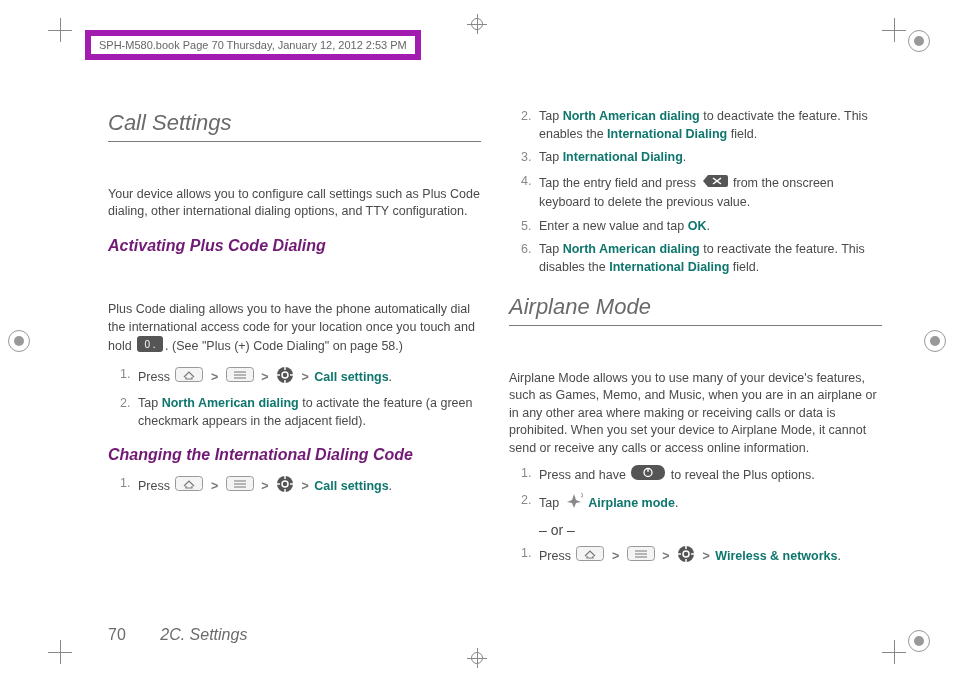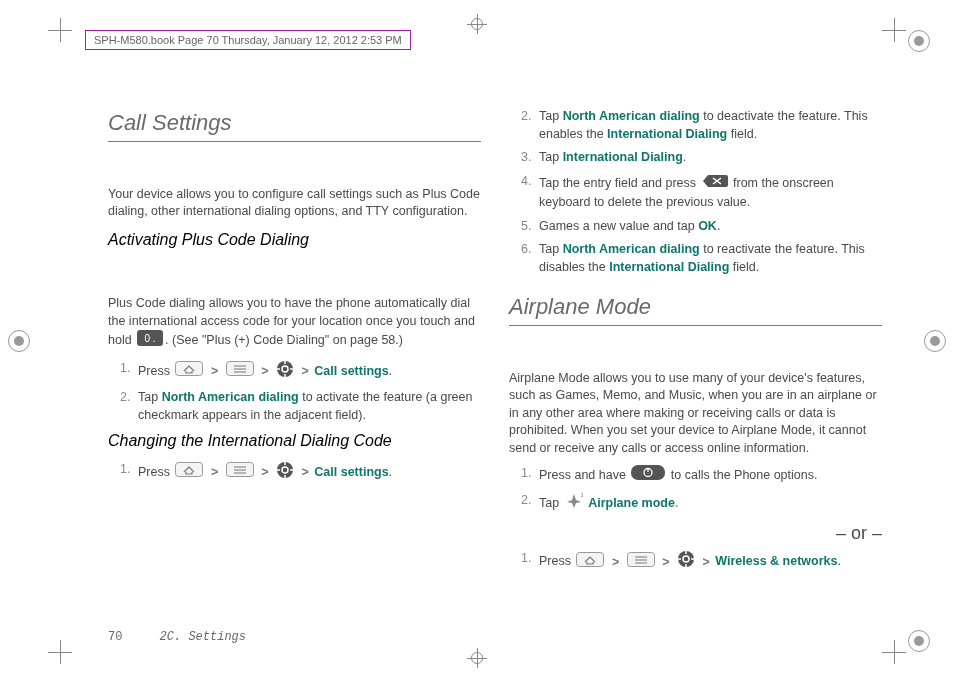--- a/index.html
+++ b/index.html
@@ -74,21 +74,21 @@
       top: 50%;
       left: 50%;
       transform: translate(-50%, -50%);
     }
     .target-mark.top { top: 14px; left: 50%; transform: translateX(-50%); }
     .target-mark.bot { bottom: 14px; left: 50%; transform: translateX(-50%); }
     .header-box {
       position: absolute;
       top: 30px;
       left: 85px;
-      border: 1px solid #a21caf;
+      border: 6px solid #a21caf;
       padding: 3px 8px;
       font-size: 11px;
       color: #666;
       text-align: right;
     }
     .page-content {
       position: absolute;
       top: 108px;
       left: 108px;
       right: 72px;
@@ -106,23 +106,23 @@
       font-style: italic;
       font-weight: normal;
       color: #6a6a6a;
       border-bottom: 1.5px solid #7a7a7a;
       padding-bottom: 2px;
       margin-bottom: 10px;
     }
     .h2 {
       font-size: 16px;
       font-style: italic;
-      font-weight: normal;
-      color: #000000;
-      margin-top: 0;
+      font-weight: bold;
+      color: #701a75;
+      margin-top: 14px;
       margin-bottom: 8px;
     }
     .para {
       margin-bottom: 8px;
       margin-top: 44px;
     }
     .ol-item {
       display: flex;
       margin-bottom: 6px;
       padding-left: 12px;
@@ -145,33 +145,31 @@
     }
     .gt {
       color: #777;
       font-weight: bold;
       margin: 0 2px;
     }
     .footer {
       position: absolute;
       bottom: 38px;
       left: 108px;
-      font-size: 12px;
+      font-size: 16px;
       font-style: italic;
       color: #6a6a6a;
-      font-family: Liberation Mono, monospace;
     }
     .footer .pnum {
       font-style: normal;
       margin-right: 30px;
     }
     .or-line {
       margin: 4px 0 4px 30px;
-      font-size: 18px;
-      text-align: right;
+      font-size: 14px;
     }
   </style>
 </head>
 <body>
 
 <div class="crop-mark tl"></div>
 <div class="crop-mark tr"></div>
 <div class="crop-mark bl"></div>
 <div class="crop-mark br"></div>
 <div class="reg-mark left"></div>
@@ -297,21 +295,21 @@
               <path d="M6 2 L24 2 Q26 2 26 4 L26 12 Q26 14 24 14 L6 14 L1 8 Z" fill="#555"></path>
               <line x1="11" y1="5" x2="19" y2="11" stroke="#fff" stroke-width="1.5"></line>
               <line x1="19" y1="5" x2="11" y2="11" stroke="#fff" stroke-width="1.5"></line>
             </svg></span>
         <span> from the onscreen keyboard to delete the previous value.</span>
       </span>
     </div>
     <div class="ol-item">
       <span class="ol-num">5.</span>
       <span class="ol-body">
-        <span>Games a new value and tap </span><span class="bold">OK</span>.
+        <span>Enter a new value and tap </span><span class="bold">OK</span>.
       </span>
     </div>
     <div class="ol-item">
       <span class="ol-num">6.</span>
       <span class="ol-body">
         <span>Tap </span><span class="bold">North American dialing</span><span> to reactivate the feature. This disables the </span><span class="bold">International Dialing</span><span> field.</span>
       </span>
     </div>
 
     <div class="h1" style="margin-top:16px">Airplane Mode</div>
@@ -319,21 +317,21 @@
 
     <div class="ol-item">
       <span class="ol-num">1.</span>
       <span class="ol-body">
         <span>Press and have </span>
         <span class="icon"><svg width="34" height="15">
               <rect x="0" y="0" width="34" height="15" rx="7" fill="#555"></rect>
               <circle cx="17" cy="7.5" r="4" fill="none" stroke="#fff" stroke-width="1.3"></circle>
               <line x1="17" y1="3" x2="17" y2="7" stroke="#fff" stroke-width="1.3"></line>
             </svg></span>
-        <span> to calls the Phone options.</span>
+        <span> to reveal the Plus options.</span>
       </span>
     </div>
     <div class="ol-item">
       <span class="ol-num">2.</span>
       <span class="ol-body">
         <span>Tap </span>
         <span class="icon"><svg width="18" height="18">
               <path d="M9 2 L11 8 L16 10 L11 11 L9 16 L7 11 L2 10 L7 8 Z" fill="#888"></path>
               <text x="15" y="6" font-size="8" fill="#888">✕</text>
             </svg></span>

